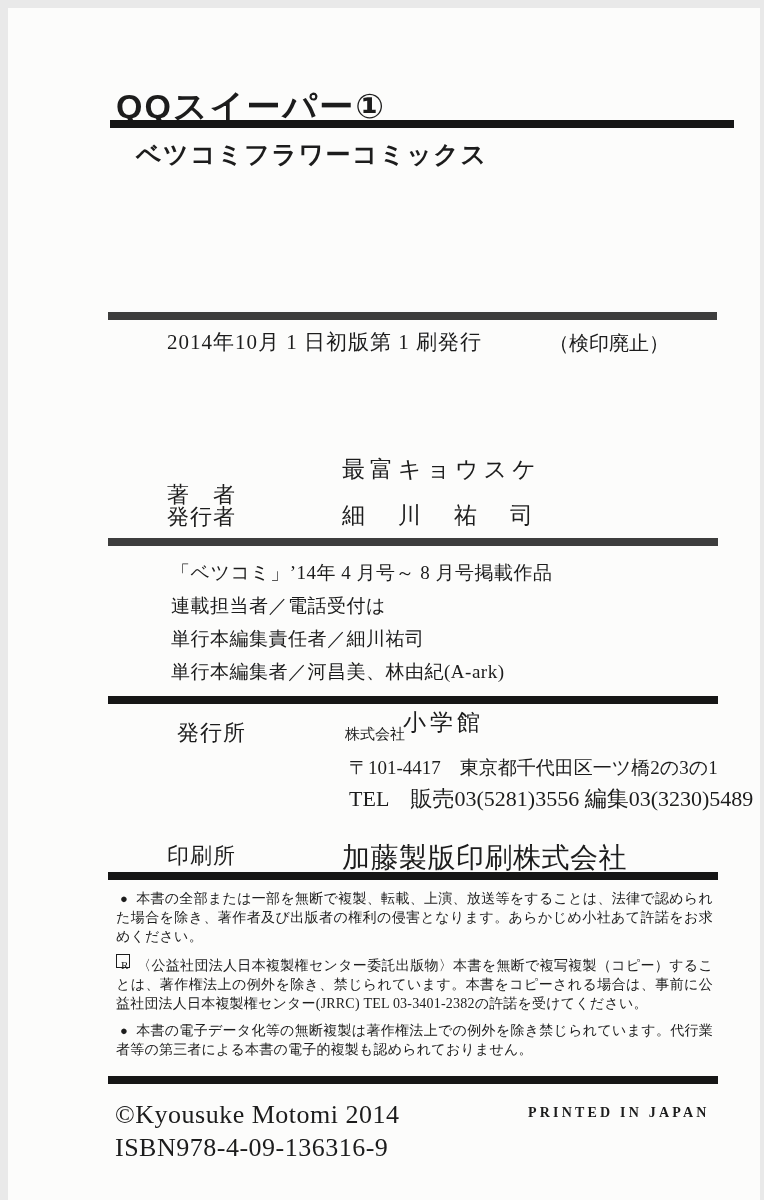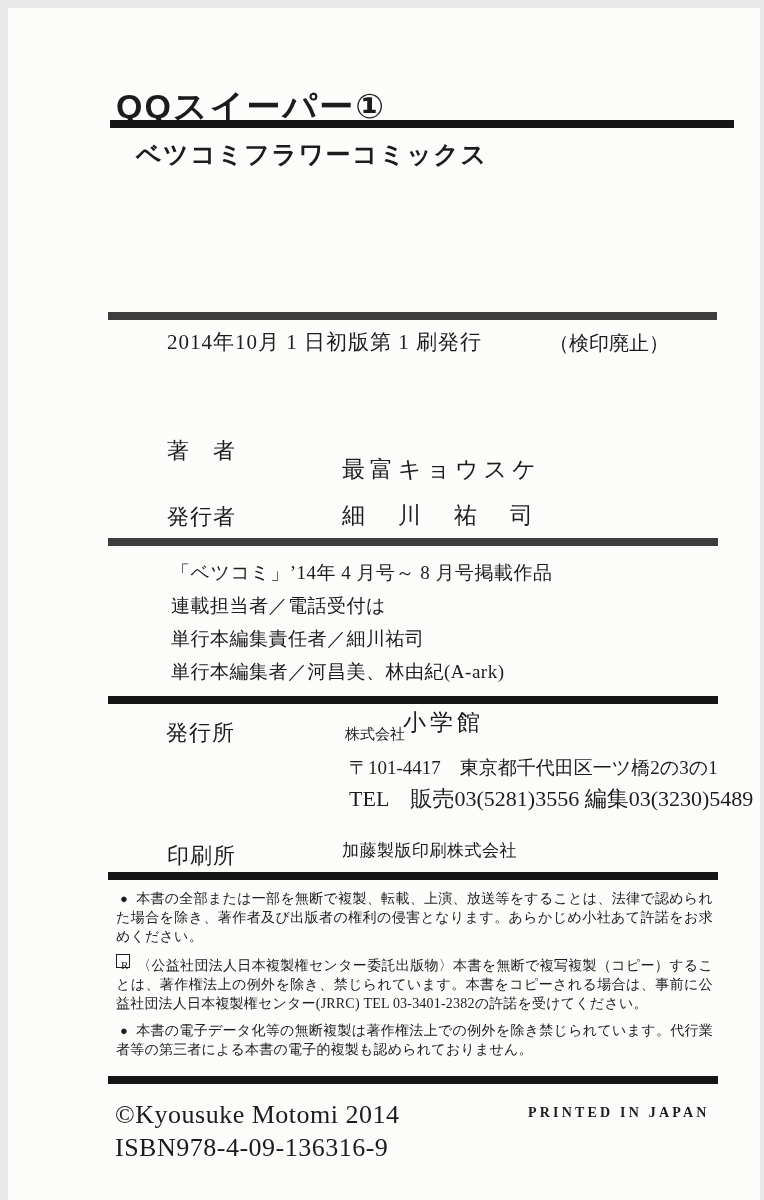--- a/index.html
+++ b/index.html
@@ -29,28 +29,28 @@
   }
   .edition-date { left:155px; top:316px; font-size:21px; letter-spacing:1px; }
   .edition-note { left:537px; top:318px; font-size:20px; }
 
   .credit-label { left:155px; font-size:22px; letter-spacing:1px; }
   .credit-value { left:330px; font-size:23px; letter-spacing:5px; }
 
   .serial { left:155px; top:544px; font-size:19px; line-height:25px; letter-spacing:0.5px; }
   .serial div { white-space:nowrap; }
 
-  .pub-label   { left:154px; top:706px; font-size:22px; letter-spacing:1px; }
+  .pub-label   { left:165px; top:706px; font-size:22px; letter-spacing:1px; }
   .pub-prefix  { left:333px; top:713px; font-size:15px; }
   .pub-name    { left:391px; top:695px; font-size:23px; letter-spacing:4px; }
   .pub-address { left:337px; top:743px; font-size:19px; }
   .pub-tel     { left:337px; top:772px; font-size:22px; }
 
   .printer-label { left:155px; top:829px; font-size:22px; letter-spacing:1px; }
-  .printer-name  { left:330px; top:827px; font-size:17px; letter-spacing:0.5px; }
+  .printer-name  { left:330px; top:827px; font-size:28px; letter-spacing:0.5px; }
 
   .legal {
     position:absolute; left:100px; top:873px; width:613px;
     font-size:14px; line-height:19px;
     text-align:justify; letter-spacing:0.2px;
   }
   .legal p { margin:0; }
   .marker-bullet { font-size:13px; }
   .marker-rbox {
     display:inline-block; width:14px; height:14px; line-height:13px;
@@ -67,21 +67,21 @@
 <div class="page">
 
   <h1 class="abs title">QQスイーパー①</h1>
   <div class="rule" style="left:102px; top:112px; width:624px; height:8px;"></div>
   <div class="abs imprint">ベツコミフラワーコミックス</div>
 
   <div class="rule gray" style="left:100px; top:304px; width:609px; height:2px;"></div>
   <div class="abs edition-date">2014年10月 1 日初版第 1 刷発行</div>
   <div class="abs edition-note">（検印廃止）</div>
 
-  <div class="abs credit-label" style="top:424px;">著　者</div>
+  <div class="abs credit-label" style="top:468px;">著　者</div>
   <div class="abs credit-value" style="top:442px;">最富キョウスケ</div>
   <div class="abs credit-label" style="top:490px;">発行者</div>
   <div class="abs credit-value" style="top:488px;">細　川　祐　司</div>
 
   <div class="rule gray" style="left:100px; top:530px; width:610px; height:2px;"></div>
   <div class="abs serial">
     <div>「ベツコミ」’14年 4 月号～ 8 月号掲載作品</div>
     <div>連載担当者／電話受付は</div>
     <div>単行本編集責任者／細川祐司</div>
     <div>単行本編集者／河昌美、林由紀(A-ark)</div>

